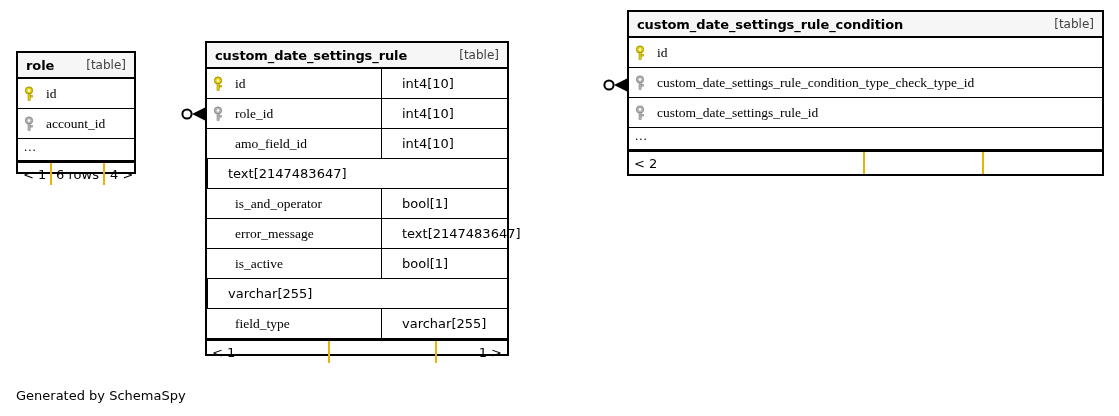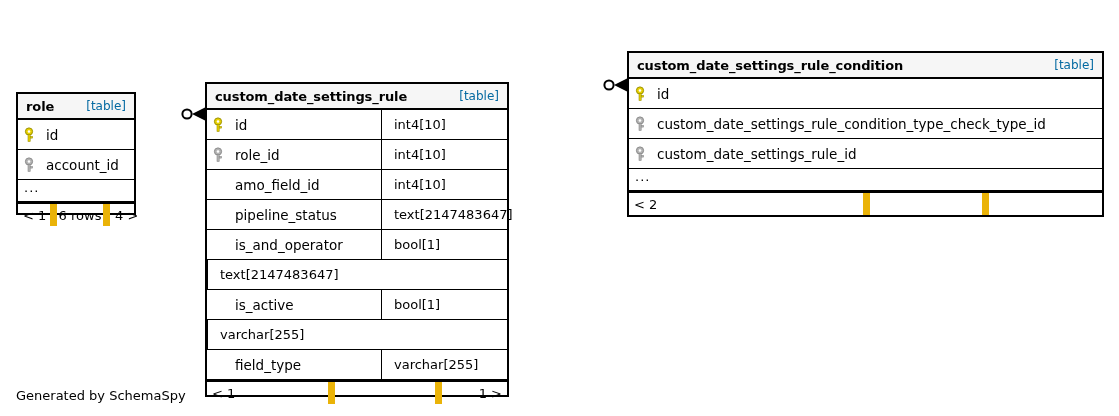--- a/index.html
+++ b/index.html
@@ -21,21 +21,20 @@
     width: 1119px;
     height: 416px;
   }
 
   
   .table-box {
     position: absolute;
     background: #ffffff;
     border: 2px solid #000000;
     box-sizing: border-box;
-    margin-top: 41px;
   }
 
   .tbl-header {
     display: flex;
     align-items: center;
     justify-content: space-between;
     background: #f6f6f6;
     border-bottom: 2px solid #000000;
     box-sizing: border-box;
     padding: 0 8px;
@@ -43,47 +42,48 @@
   }
   .tbl-name {
     font-weight: bold;
     font-size: 13px;
     color: #000000;
     white-space: nowrap;
     letter-spacing: -0.1px;
   }
   .tbl-tag {
     font-size: 12px;
-    color: #0369a1;
+    color: #404040;
     white-space: nowrap;
   }
 
   .tbl-row {
     display: flex;
     align-items: stretch;
     border-bottom: 1px solid #000000;
     box-sizing: border-box;
     height: 30px;
   }
   .tbl-row:last-child { border-bottom: none; }
 
   .cell-name {
     display: flex;
     align-items: center;
     box-sizing: border-box;
     padding-left: 6px;
     flex: 1 1 auto;
     min-width: 0;
     overflow: hidden;
+    font-family: Liberation Serif, serif;
   }
   .cell-type {
     display: flex;
     align-items: center;
     box-sizing: border-box;
-    padding-left: 12px;
+    padding-left: 20px;
     border-left: 1px solid #000000;
     flex: 0 0 auto;
     font-size: 13px;
     color: #000000;
     white-space: nowrap;
   }
 
   .col-label {
     font-size: 13.5px;
     color: #000000;
@@ -128,21 +128,21 @@
     box-sizing: border-box;
     height: 24px;
   }
   .foot-cell {
     display: flex;
     align-items: center;
     box-sizing: border-box;
     font-size: 13px;
     color: #000000;
     white-space: nowrap;
-    border-left: 7px solid #eab308;
+    border-left: 2px solid #eab308;
     padding: 0 5px;
   }
   .foot-cell:first-child { border-left: none; }
   .foot-left   { justify-content: flex-start; }
   .foot-center { justify-content: center; }
   .foot-right  { justify-content: flex-end; }
 
   
   .connector {
     position: absolute;
@@ -257,36 +257,36 @@
 
     <div class="tbl-row">
       <div class="cell-name">
         <span class="key-spacer"></span>
         <span class="col-label">amo_field_id</span>
       </div>
       <div class="cell-type" style="width:126px;">int4[10]</div>
     </div>
 
     <div class="tbl-row">
-      <div class="cell-name">
-        <span class="key-spacer"></span>
-        <span class="col-label">pipeline_status</span>
-      </div>
       <div class="cell-type" style="width:126px;">text[2147483647]</div>
     </div>
 
     <div class="tbl-row">
       <div class="cell-name">
         <span class="key-spacer"></span>
         <span class="col-label">is_and_operator</span>
       </div>
       <div class="cell-type" style="width:126px;">bool[1]</div>
     </div>
 
     <div class="tbl-row">
+      <div class="cell-name">
+        <span class="key-spacer"></span>
+        <span class="col-label">error_message</span>
+      </div>
       <div class="cell-type" style="width:126px;">text[2147483647]</div>
     </div>
 
     <div class="tbl-row">
       <div class="cell-name">
         <span class="key-spacer"></span>
         <span class="col-label">is_active</span>
       </div>
       <div class="cell-type" style="width:126px;">bool[1]</div>
     </div>

